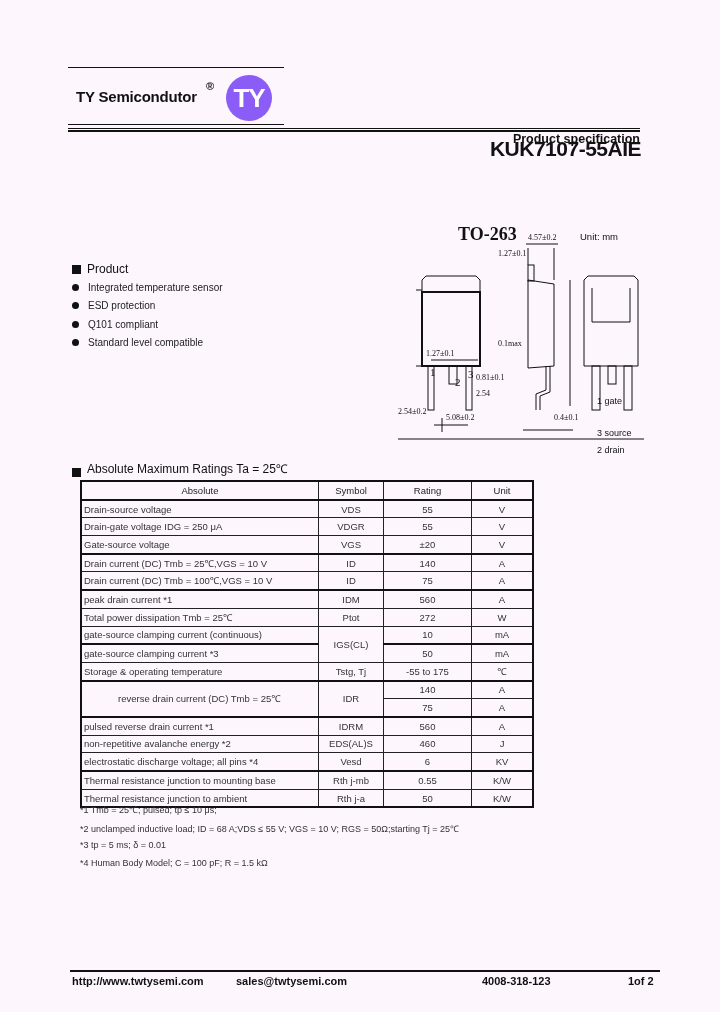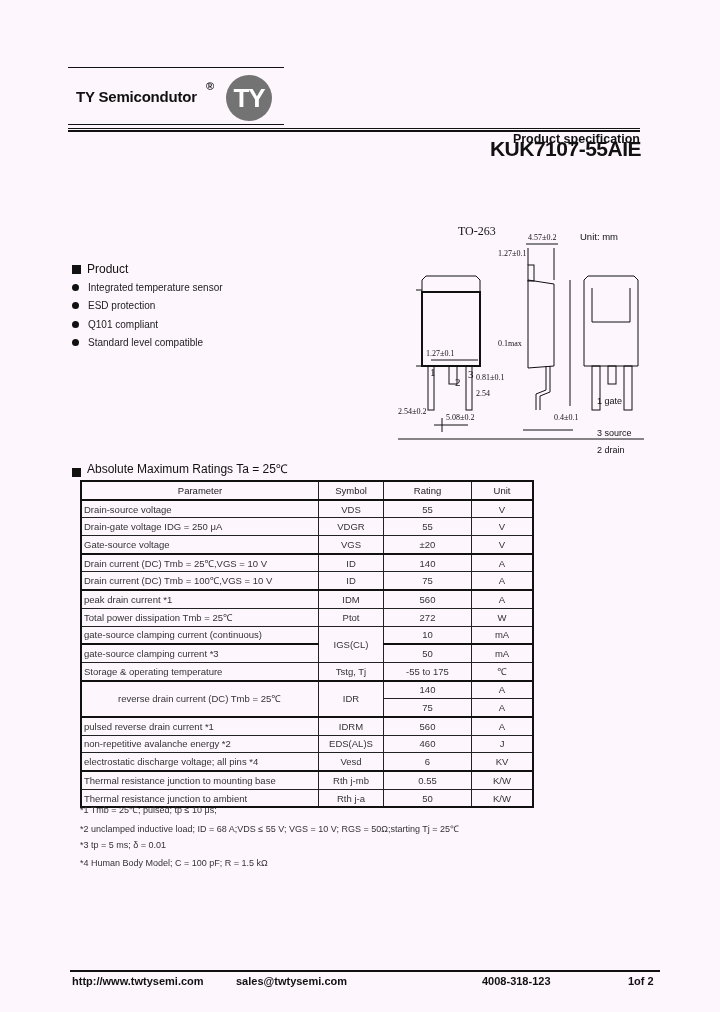--- a/index.html
+++ b/index.html
@@ -8,35 +8,35 @@
     font-family:"Liberation Sans", sans-serif; color:#111;
   }
   .abs { position:absolute; }
   .hline { position:absolute; background:#111; }
 
   
   .logo-text { left:76px; top:88px; font-size:15px; font-weight:bold; letter-spacing:-0.2px; }
   .logo-reg { left:206px; top:80px; font-size:11px; font-weight:bold; }
   .logo-circle {
     left:226px; top:75px; width:46px; height:46px; border-radius:50%;
-    background:#737373; color:#fff; font-weight:bold; font-size:26px;
+    background:#8b5cf6; color:#fff; font-weight:bold; font-size:26px;
     display:flex; align-items:center; justify-content:center; letter-spacing:-1px;
   }
   .prod-spec { right:80px; top:116px; font-size:12.5px; font-weight:bold;margin-top:16px; }
   .part-no { right:79px; top:137px; font-size:21px; font-weight:bold; letter-spacing:-0.5px; }
 
   
   .sec-title { font-size:12px; display:flex; align-items:center; }
   .sq { width:9px; height:9px; background:#111; margin-right:6px; display:inline-block; }
   .feat { font-size:10px; color:#222; display:flex; align-items:center; }
   .dot { width:7px; height:7px; border-radius:50%; background:#111; display:inline-block; margin-right:9px; }
 
   
   .drawing { left:398px; top:220px; width:250px; height:230px; }
-  .pkg-title { left:458px; top:224px; font-family:"Liberation Serif", serif; font-size:12px; }
+  .pkg-title { left:458px; top:224px; font-family:"Liberation Serif", serif; font-size:18px;font-weight:bold; }
   .unit-lbl { left:580px; top:231px; font-size:9.5px; }
   .pin-lbl { left:597px; font-size:9px; }
 
   
   table.ratings {
     position:absolute; left:80px; top:480px; border-collapse:collapse;
     font-size:9.5px; color:#333;
   }
   table.ratings td, table.ratings th {
     border:1px solid #222; height:16.7px; padding:0 2px; font-weight:normal;
@@ -141,21 +141,21 @@
 <div class="abs pin-lbl" style="top:428px;">3 source</div>
 
 <div class="abs sec-title" style="left:72px;top:460px;align-items:flex-end;">
   <span class="sq"></span>
   <span>Absolute Maximum Ratings Ta = 25℃</span>
 </div>
 
 <table class="ratings">
   <tbody>
       <tr>
-    <th class="col-p">Parameter</th>
+    <th class="col-p">Absolute</th>
     <th class="col-s">Symbol</th>
     <th class="col-r">Rating</th>
     <th class="col-u">Unit</th>
   </tr>
   <tr class="thick-top">
     <td>Drain-source voltage</td>
     <td class="c">VDS</td>
     <td class="c">55</td>
     <td class="c">V</td>
   </tr>

